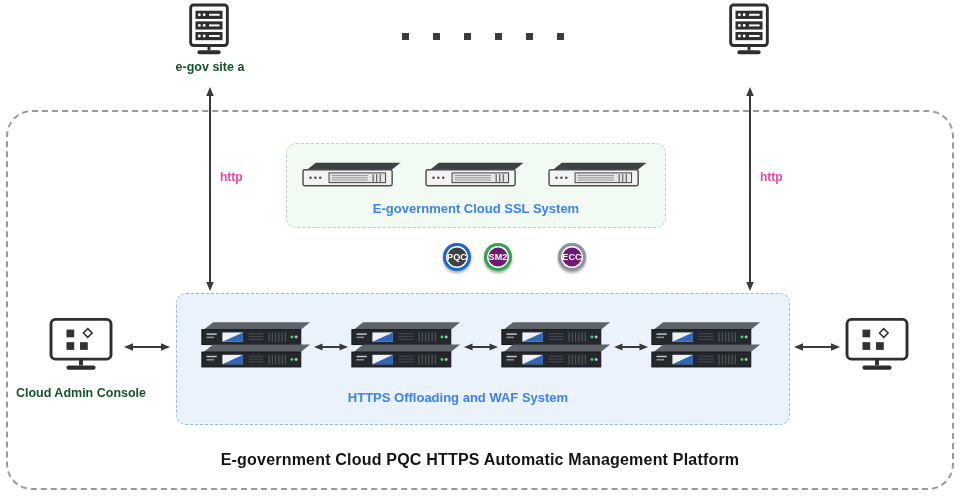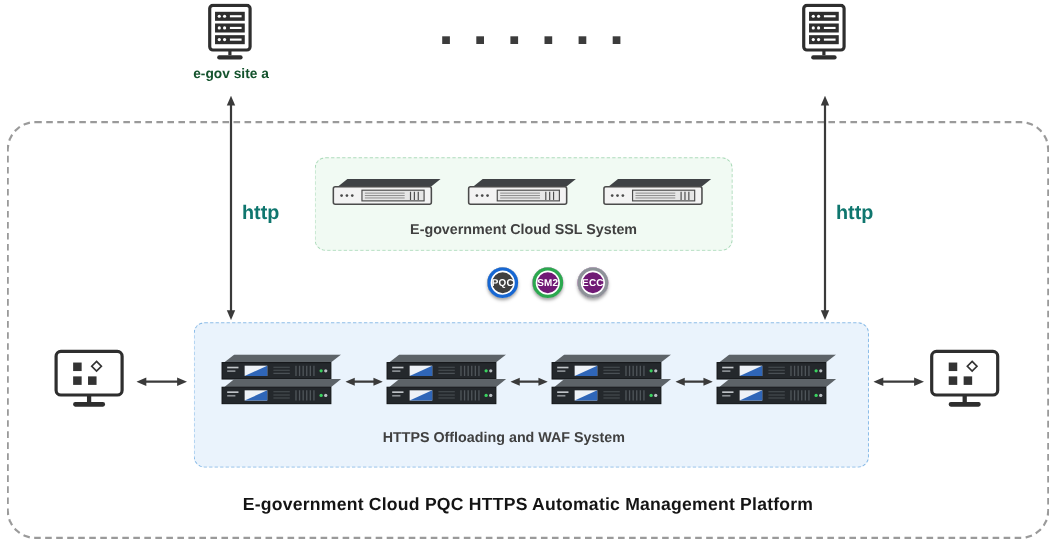--- a/index.html
+++ b/index.html
@@ -6,22 +6,22 @@
   body { background: #ffffff; font-family: "Liberation Sans", sans-serif; }
   .canvas { position: relative; width: 960px; height: 496px; background: #fff; overflow: hidden; color: #161616; }
   .abs { position: absolute; }
   svg { display: block; }
 
   .platform-box { border: 2px dashed var(--platform-border, #9a9a9a); border-radius: 26px; }
   .ssl-box { background: var(--ssl-box-bg, #f1faf3); border: 1.6px dashed var(--ssl-box-border, #aedcbc); border-radius: 10px; }
   .waf-box { background: var(--waf-box-bg, #eaf3fc); border: 1.6px dashed var(--waf-box-border, #8dbde8); border-radius: 10px; }
 
   .lbl { font-weight: bold; text-align: center; font-size: 12.5px; color: #14532d; }
-  .box-title { font-weight: bold; text-align: center; font-size: 13px; color: #404040; }
-  .http { font-weight: bold; font-size: 18px; color: #0f766e; margin-top: 13px; }
+  .box-title { font-weight: bold; text-align: center; font-size: 13px; color: #3b82f6; }
+  .http { font-weight: bold; font-size: 12px; color: #ec4899; }
   .title { font-weight: bold; text-align: center; font-size: 16px; color: #141414; letter-spacing: .2px; }
 
   .dots { display: flex; gap: 24px; }
   .dots span { width: 7px; height: 7px; background: #3c3c3c; display: block; }
 
   .badges { display: flex; gap: 13px; }
   .badge { width: 28px; height: 28px; border-radius: 50%; display: flex; align-items: center; justify-content: center;
            color: #fff; font-weight: bold; font-size: 9px; letter-spacing: .2px; }
 
   .arrow line { stroke: var(--arrow, #3a3a3a); stroke-width: 2; }
@@ -158,21 +158,21 @@
       <use href="#sym-appliance"></use>
     </svg>
   <svg class="abs" style="left:542px; top:161px;" width="112" height="30">
       <use href="#sym-appliance"></use>
     </svg>
   <div class="abs box-title" style="left:286px; top:201px; width:380px;">E-government Cloud SSL System</div>
 
   <div class="abs badges" style="left:443px; top:243px;">
     <div class="badge" style="background: #404040; box-shadow: rgb(23, 103, 210) 0px 0px 0px 3px inset, rgb(255, 255, 255) 0px 0px 0px 4.5px inset, rgba(0, 0, 0, 0.35) 0px 2px 3px;">PQC</div>
     <div class="badge" style="background: #701a75; box-shadow: rgb(43, 168, 78) 0px 0px 0px 3px inset, rgb(255, 255, 255) 0px 0px 0px 4.5px inset, rgba(0, 0, 0, 0.35) 0px 2px 3px;">SM2</div>
-    <div class="badge" style="background: #701a75; box-shadow: rgb(141, 146, 152) 0px 0px 0px 3px inset, rgb(255, 255, 255) 0px 0px 0px 4.5px inset, rgba(0, 0, 0, 0.35) 0px 2px 3px;">ECC</div>
+    <div class="badge" style="background: #701a75; box-shadow: rgb(141, 146, 152) 0px 0px 0px 3px inset, rgb(255, 255, 255) 0px 0px 0px 4.5px inset, rgba(0, 0, 0, 0.35) 0px 2px 3px; margin-left: 33px;">ECC</div>
   </div>
 
   <div class="abs waf-box" style="left:176px; top:293px; width:614px; height:132px;"></div>
   <svg class="abs" style="left:200px; top:322px;" width="112" height="47">
       <use href="#sym-rackstack"></use>
     </svg>
   <svg class="abs" style="left:350px; top:322px;" width="112" height="47">
       <use href="#sym-rackstack"></use>
     </svg>
   <svg class="abs" style="left:500px; top:322px;" width="112" height="47">
@@ -196,20 +196,21 @@
     <line x1="7.5" y1="6" x2="26.5" y2="6"></line>
     <polygon points="0,6 8.5,2.4 8.5,9.6"></polygon>
     <polygon points="34,6 25.5,2.4 25.5,9.6"></polygon>
   </svg>
 
   <div class="abs box-title" style="left:176px; top:390px; width:564px;">HTTPS Offloading and WAF System</div>
 
   <svg class="abs" style="left:48px; top:317px;" width="66" height="60">
       <use href="#sym-monitor"></use>
     </svg>
+  <div class="abs lbl" style="left:6px; top:386px; width:150px;">Cloud Admin Console</div>
   <svg class="abs arrow" style="left:124px; top:341px;" width="46" height="12">
     <line x1="8" y1="6" x2="38" y2="6"></line>
     <polygon points="0,6 9,2.2 9,9.8"></polygon>
     <polygon points="46,6 37,2.2 37,9.8"></polygon>
   </svg>
 
   <svg class="abs" style="left:844px; top:317px;" width="66" height="60">
       <use href="#sym-monitor"></use>
     </svg>
   <svg class="abs arrow" style="left:794px; top:341px;" width="46" height="12">

